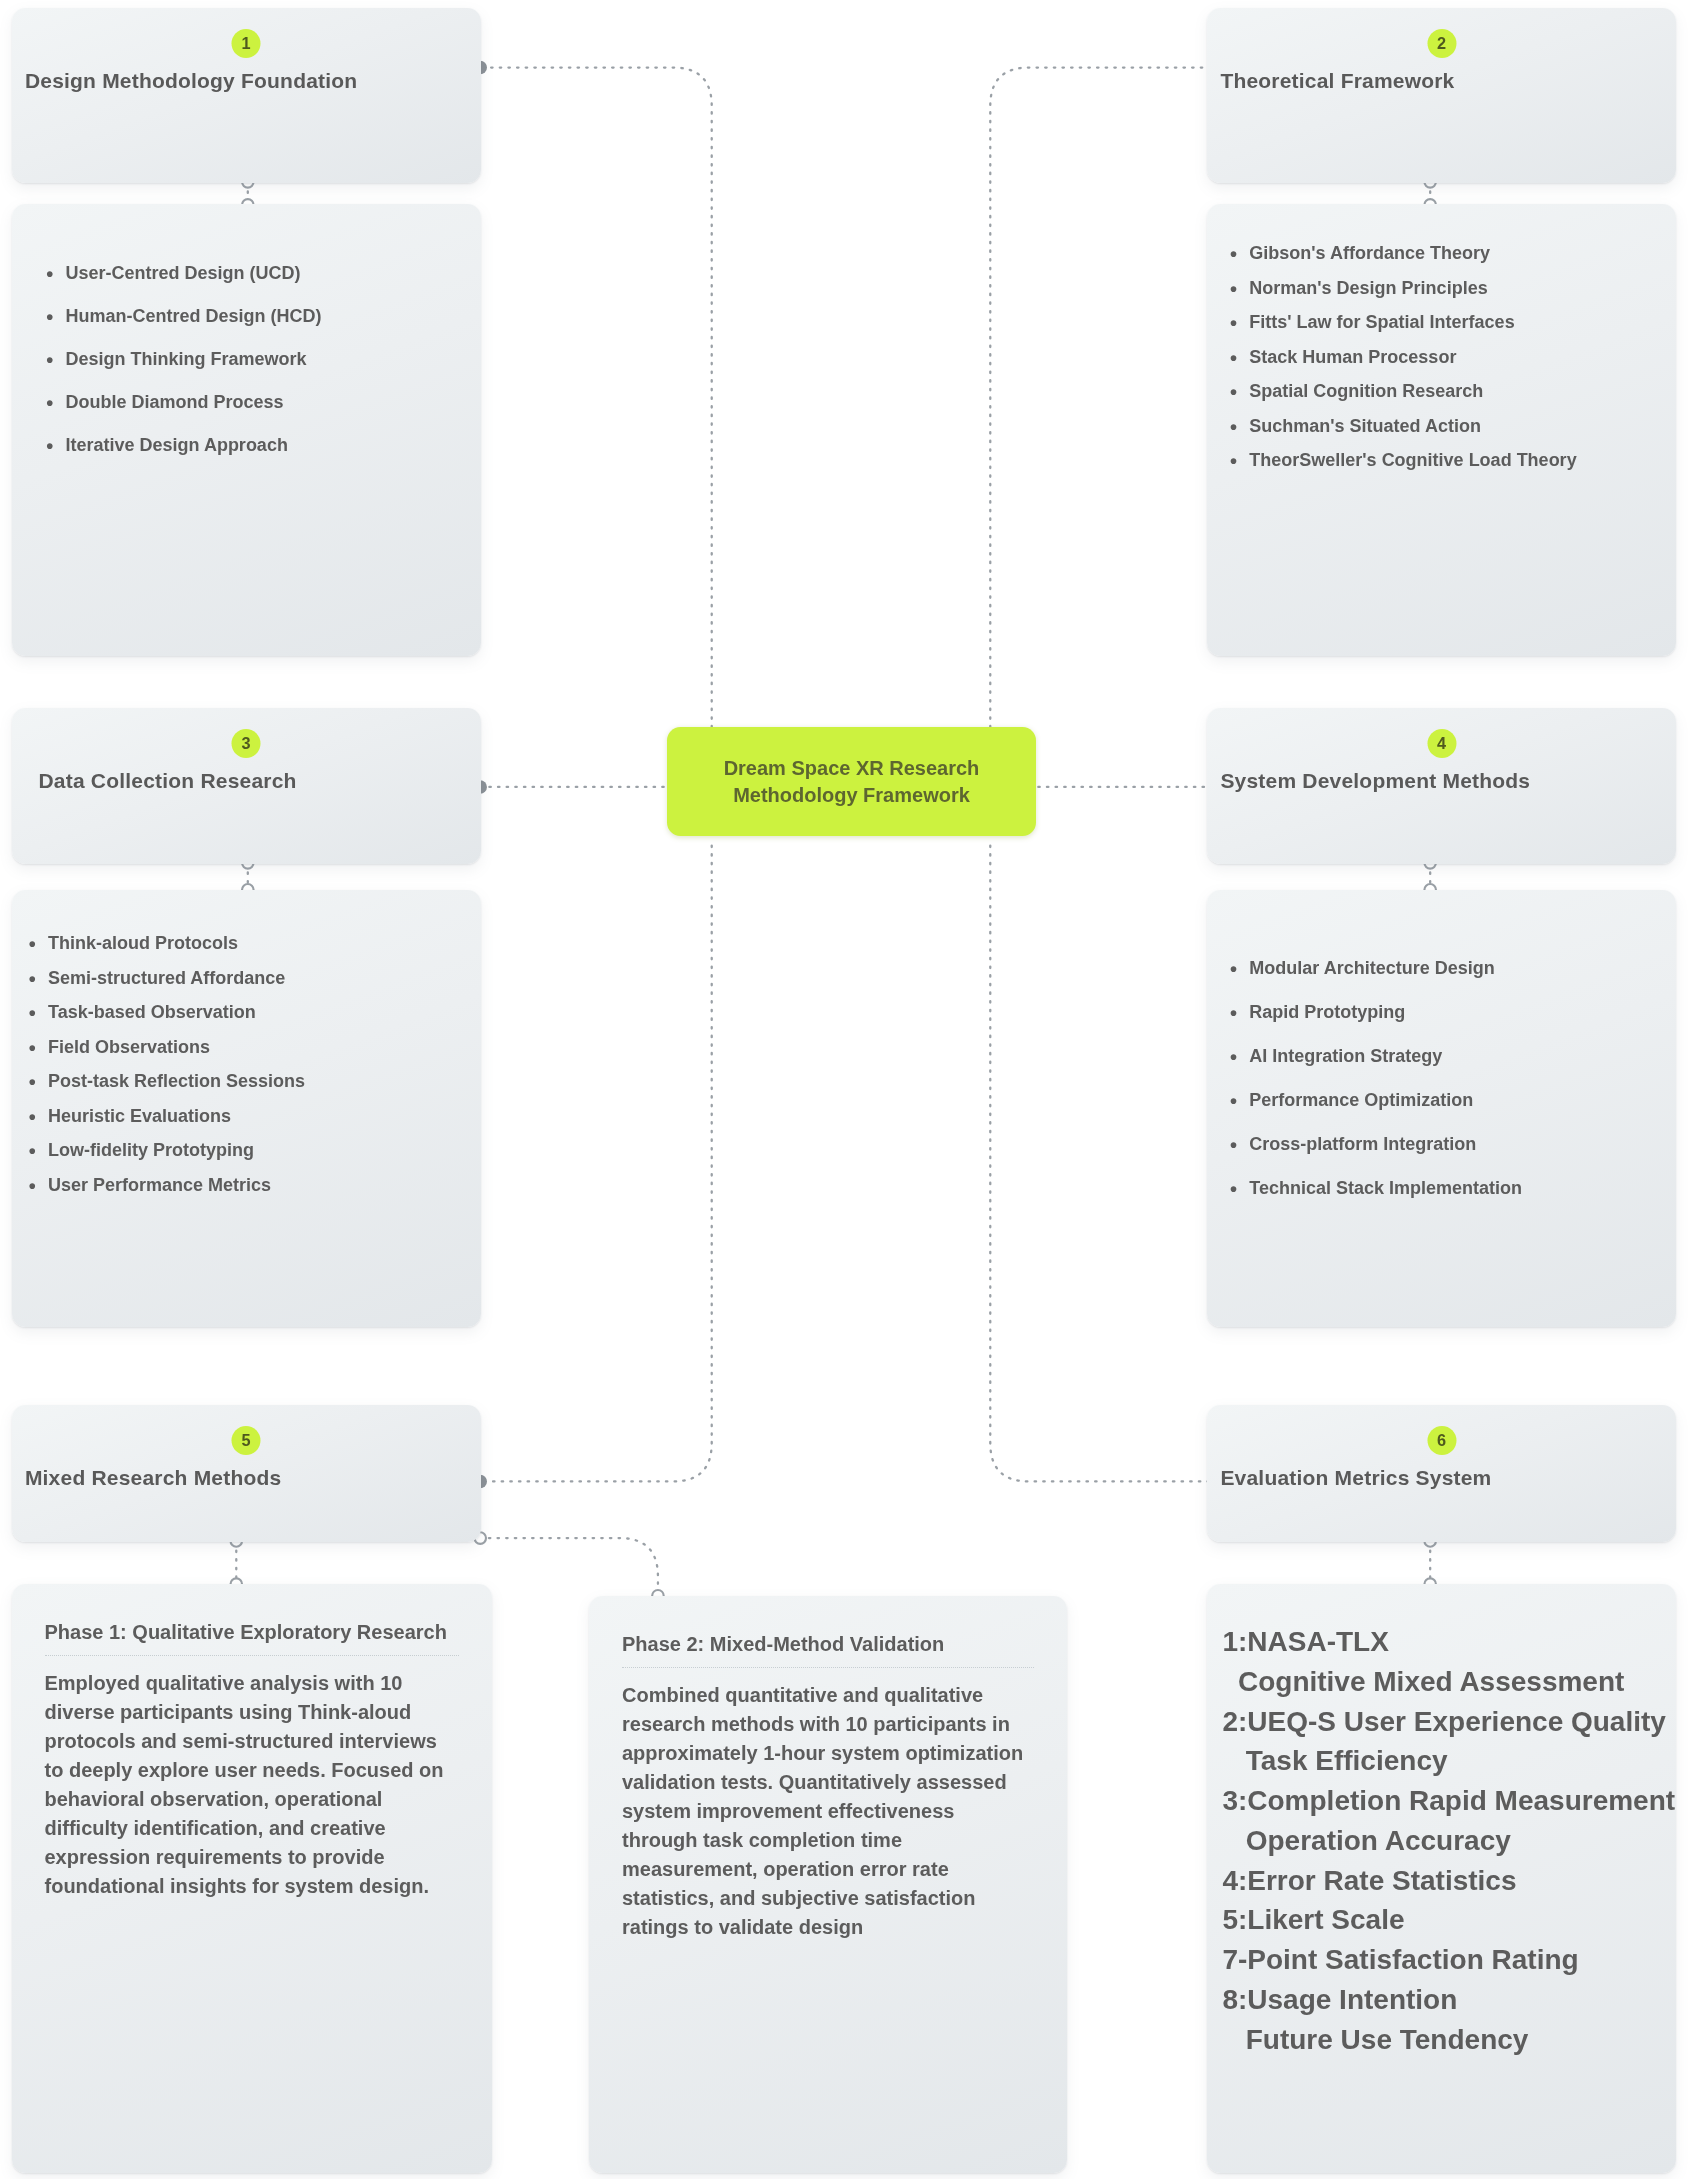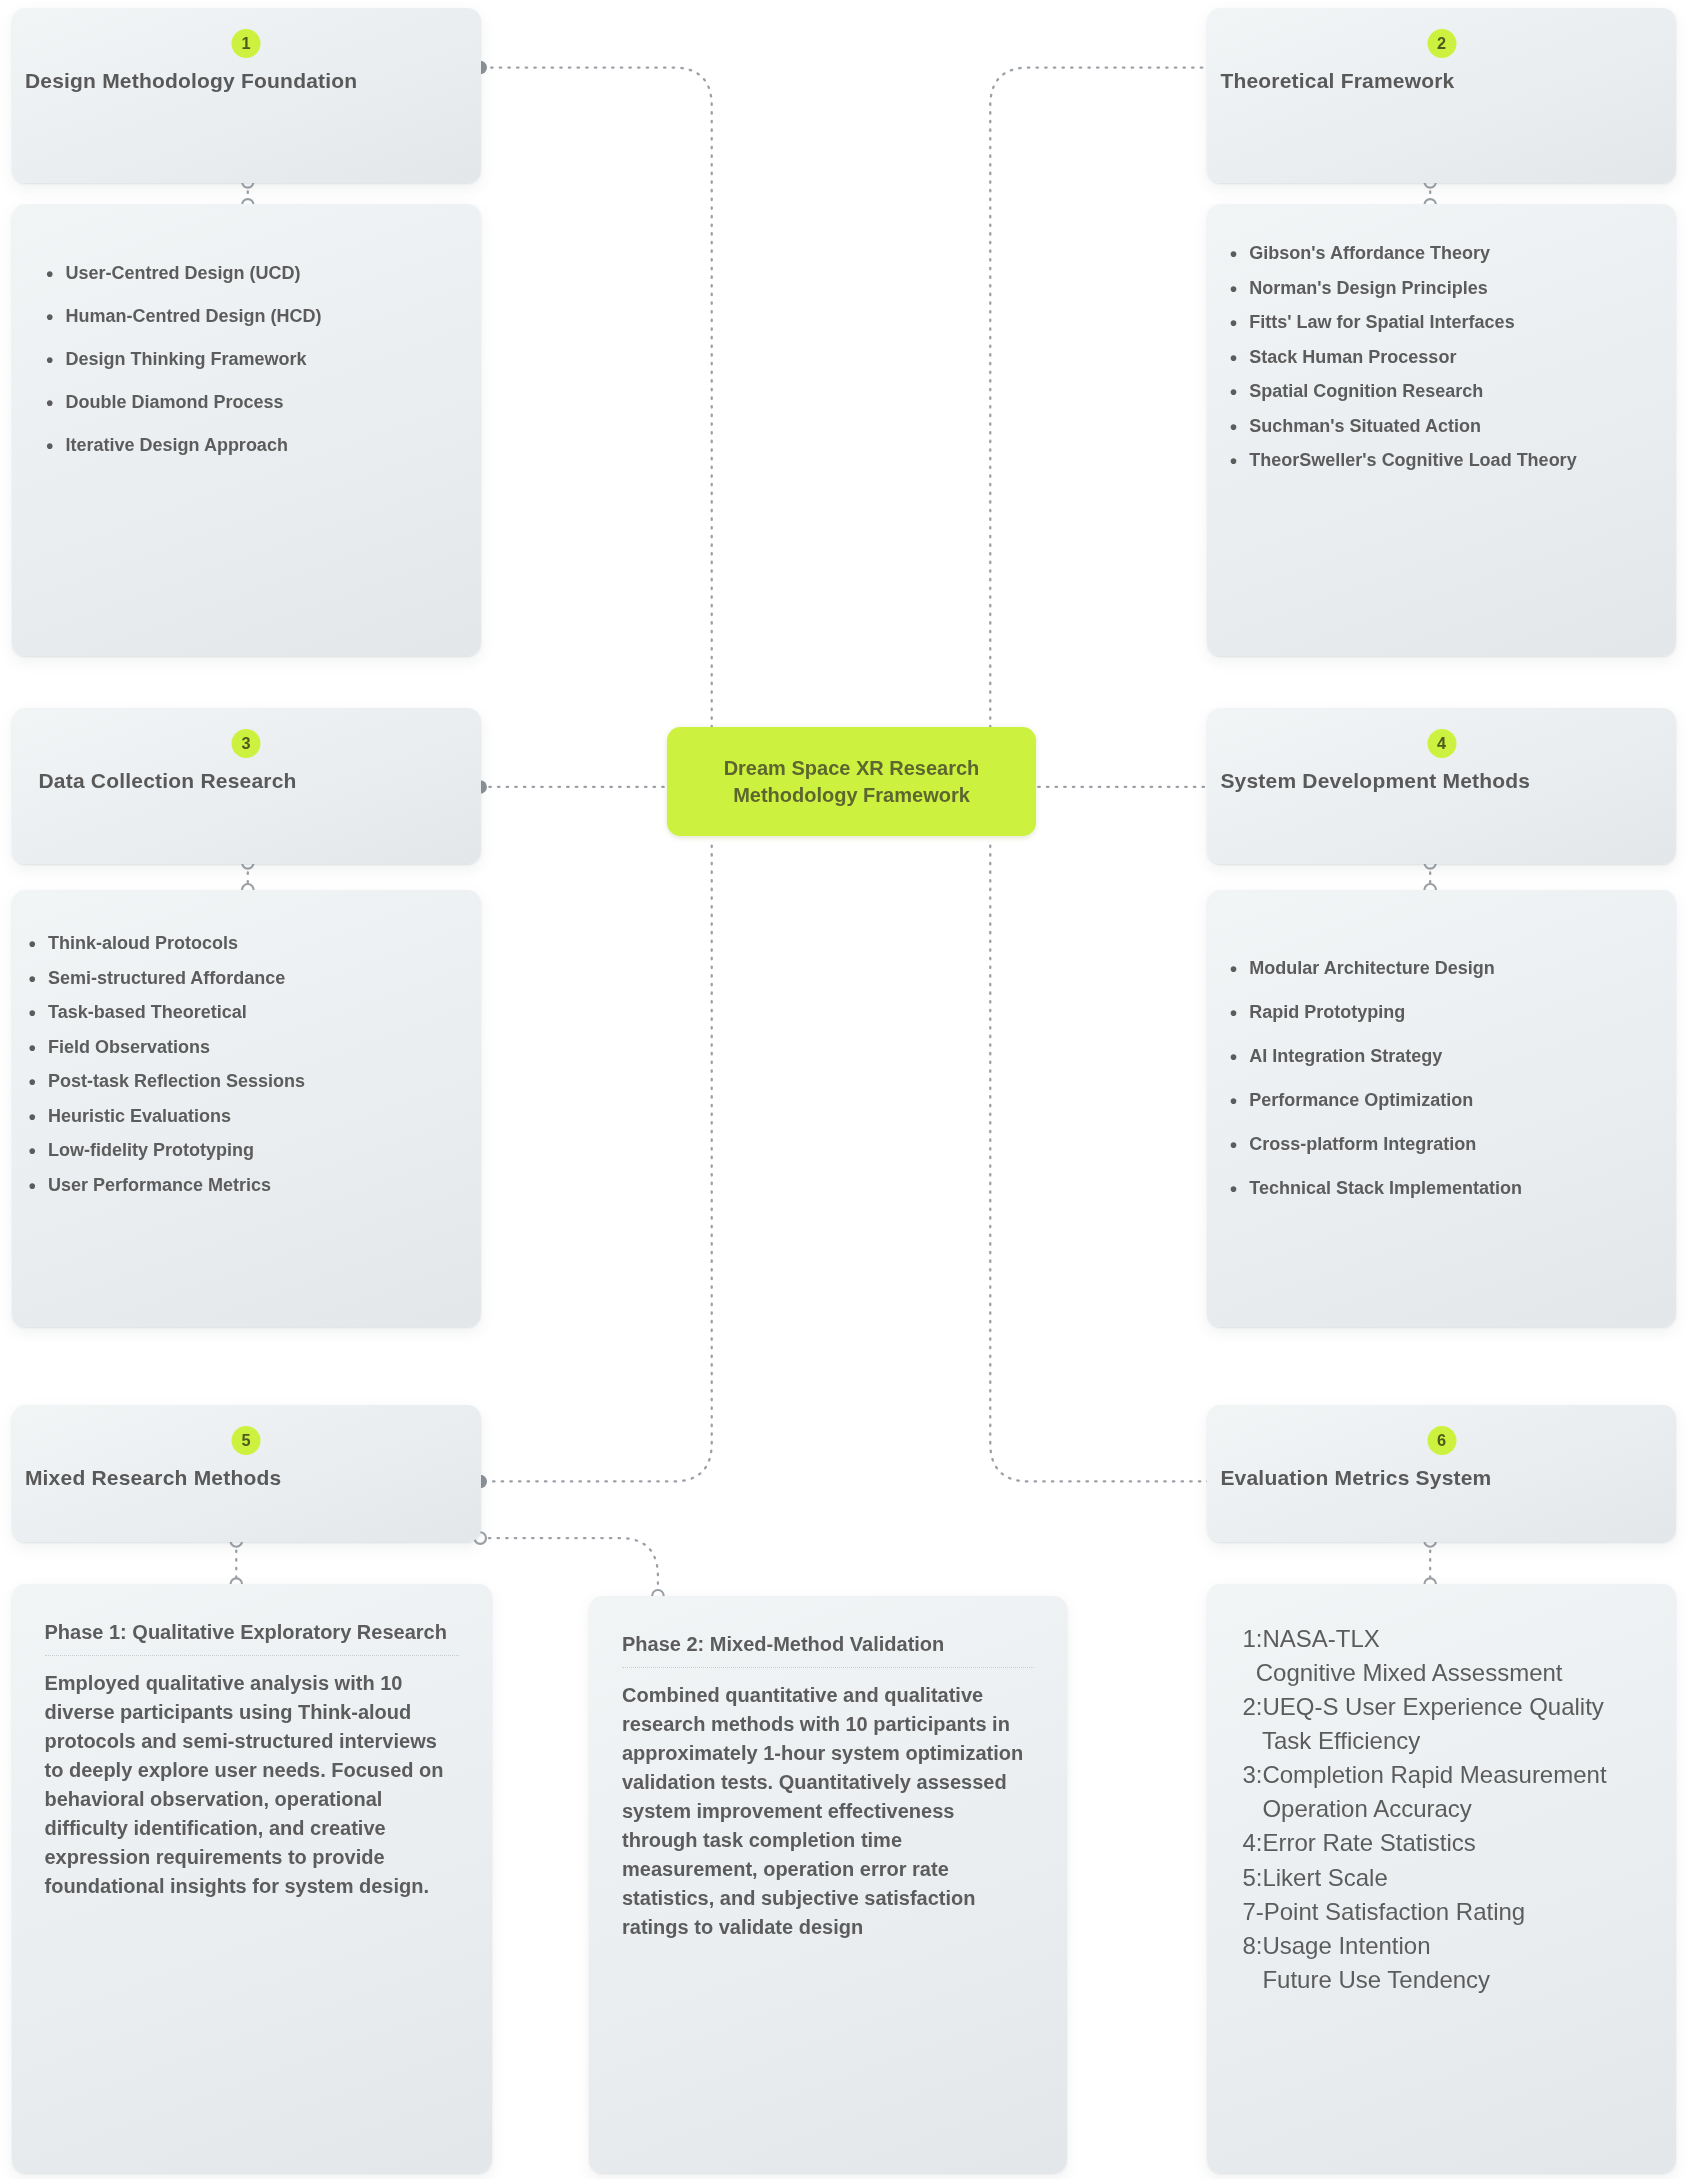--- a/index.html
+++ b/index.html
@@ -89,26 +89,25 @@
     border-top: 1.9px dotted #c7ced2;
     height: 0;
   }
   .note-card .note-body {
     font-size: 20px;
     font-weight: bold;
     color: #5c5c5c;
     line-height: 1.45;
   }
   .num-card .nline {
-    font-size: 24px;
-    font-weight: normal;
+    font-size: 28px;
+    font-weight: bold;
     color: #5c5c5c;
     line-height: 1.42;
     white-space: pre;
-    margin-left: 20px;
   }
 </style>
 </head>
 <body>
 
 <div id="canvas">
 
   <svg id="edges" viewBox="0 0 1772 2269" width="1702" height="2180">
     <defs></defs>
     <g stroke="#9aa0a6" stroke-width="2.4" fill="none" stroke-dasharray="1.5 7.5" stroke-linecap="round">
@@ -203,21 +202,21 @@
 
   <div class="card topic" style="left:11.5px; top:708px; width:469px; height:156px;">
     <div class="badge">3</div>
     <div class="topic-title" style="text-align:left; padding-left:27px;">Data Collection Research</div>
   </div>
 
   <div class="card list-card tight" style="left:11.5px; top:890px; width:469px; height:437px; padding:42px 17.3px 0 11.5px;">
     <ul>
       <li>Think-aloud Protocols</li>
       <li>Semi-structured Affordance</li>
-      <li>Task-based Theoretical</li>
+      <li>Task-based Observation</li>
       <li>Field Observations</li>
       <li>Post-task Reflection Sessions</li>
       <li>Heuristic Evaluations</li>
       <li>Low-fidelity Prototyping</li>
       <li>User Performance Metrics</li>
     </ul>
   </div>
 
   <div class="card topic" style="left:1207px; top:708px; width:469px; height:156px;">
     <div class="badge">4</div>

